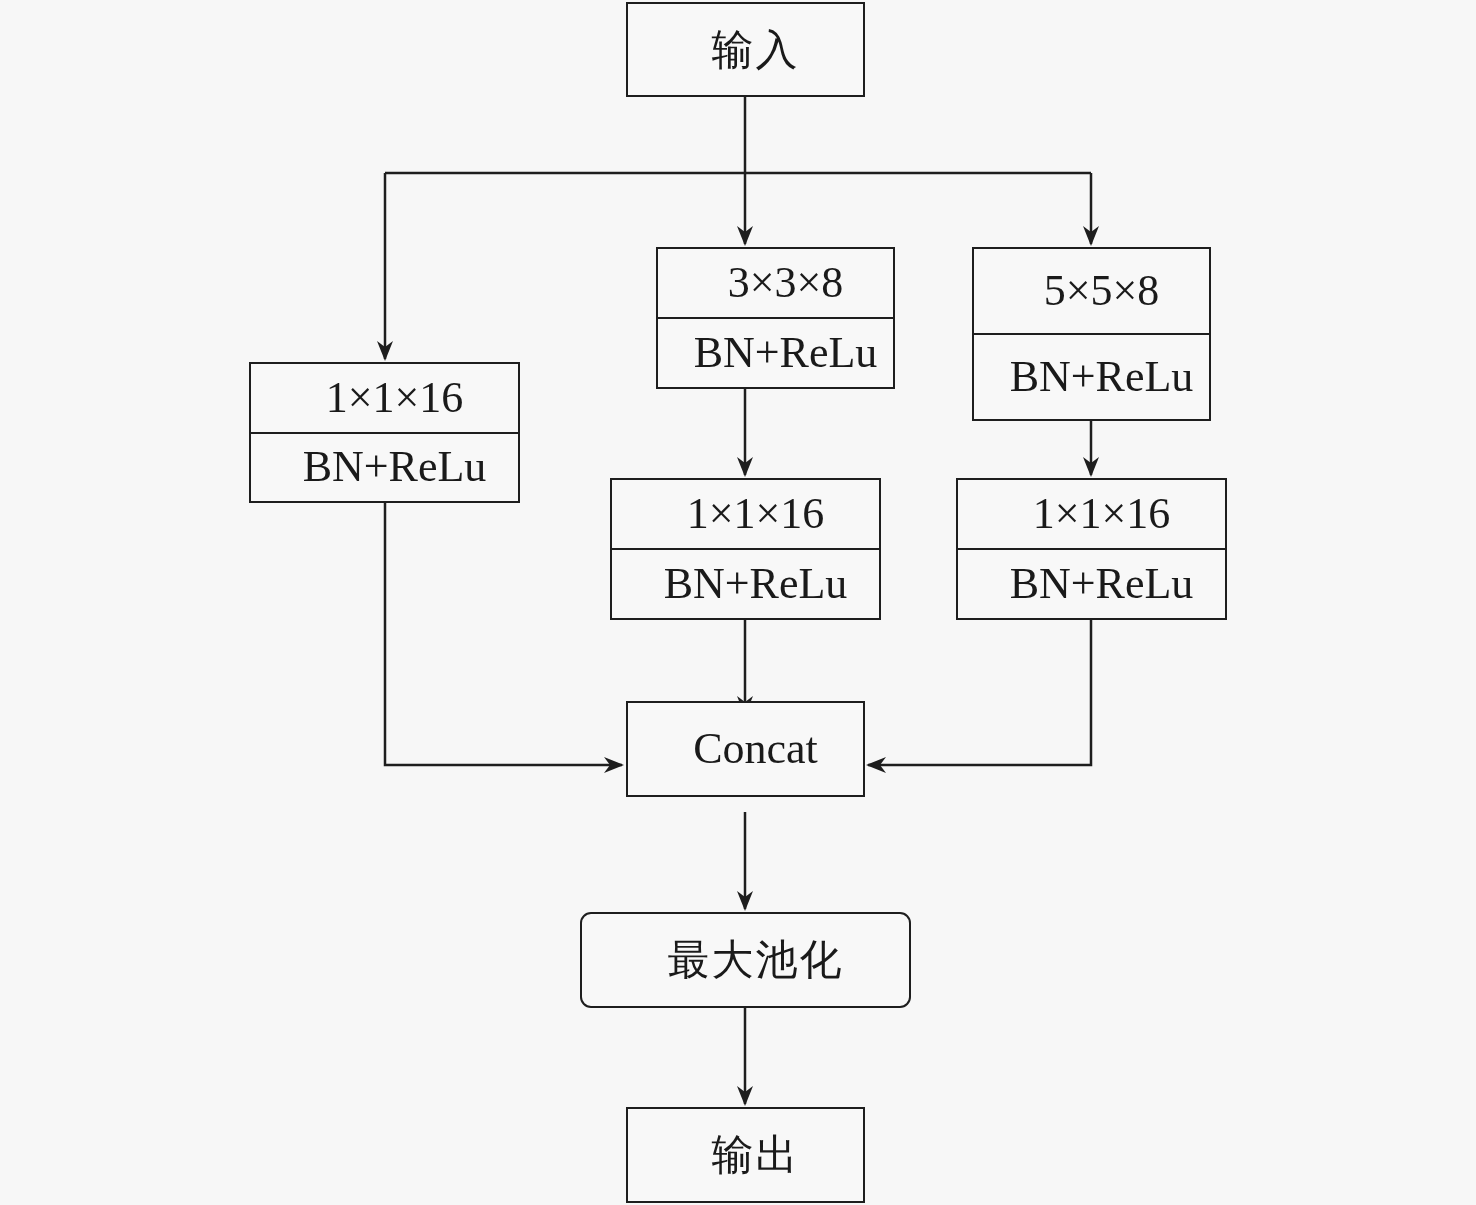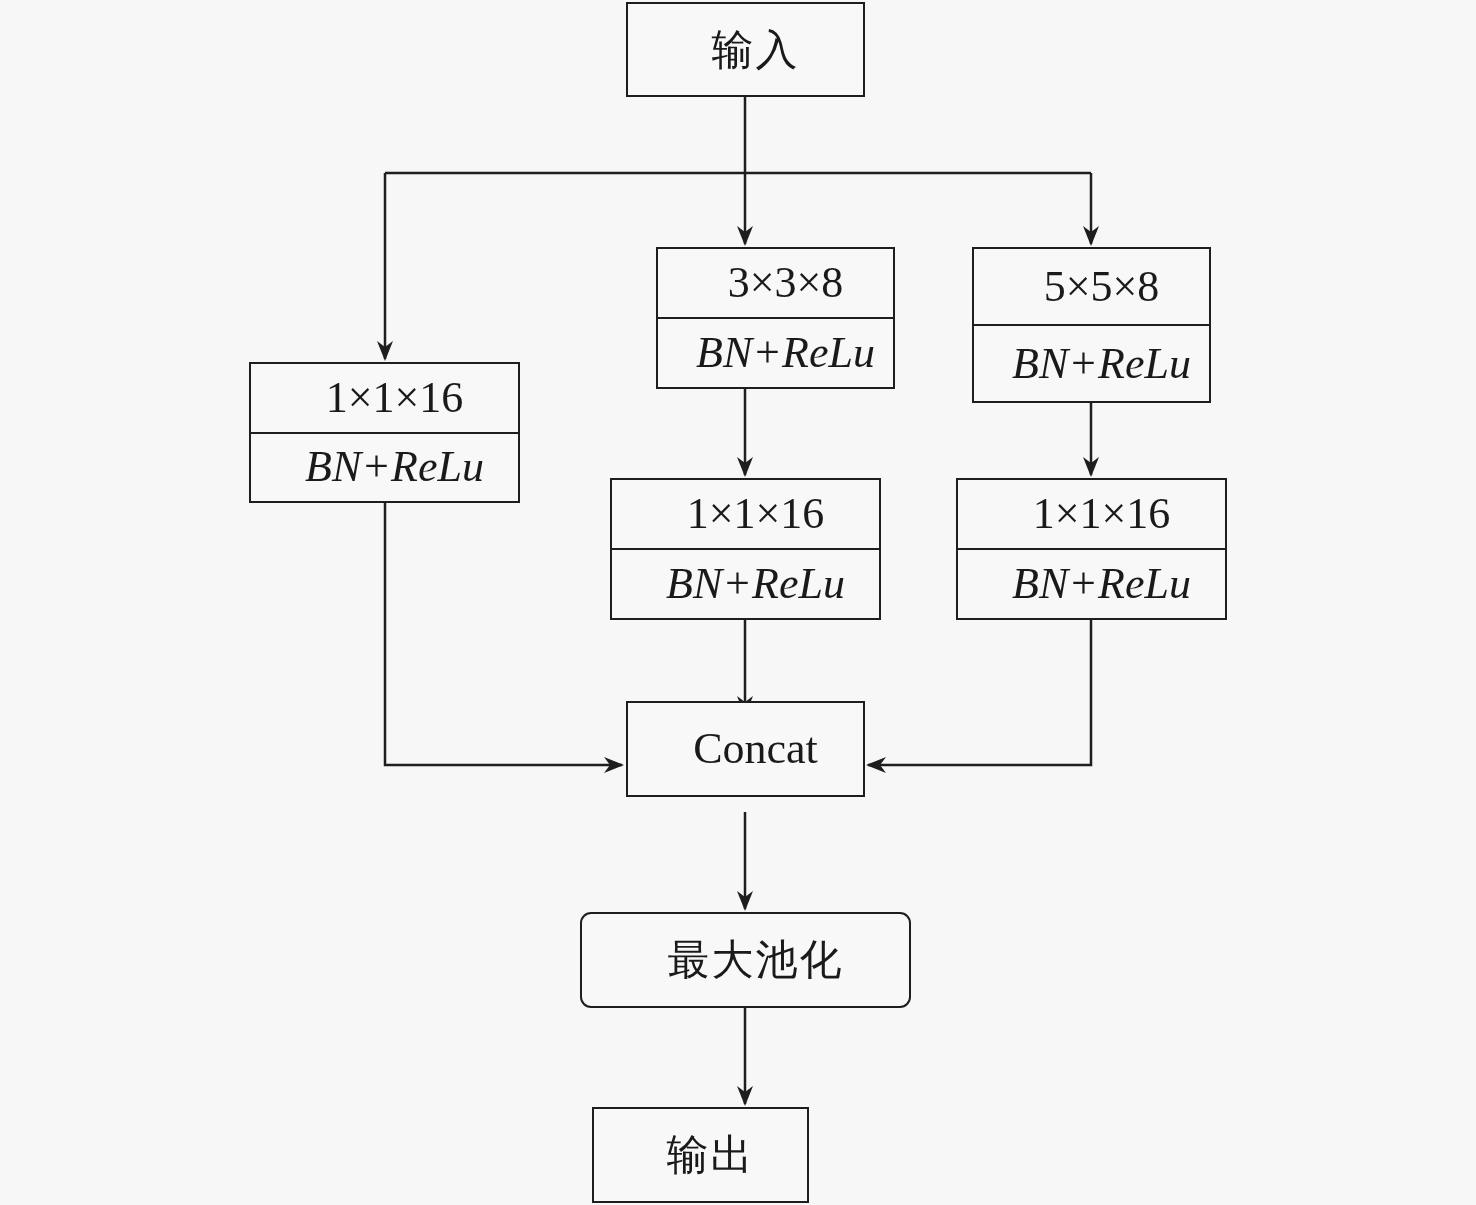--- a/index.html
+++ b/index.html
@@ -6,21 +6,21 @@
   #canvas { position: relative; width: 1476px; height: 1205px; background: #f7f7f7; overflow: hidden; }
   svg.links { position: absolute; left: 0; top: 0; }
   .box {
     position: absolute; box-sizing: border-box;
     border: 2.5px solid #1e1e1e; background: #f8f8f8;
     display: flex; flex-direction: column;
     font-family: "Liberation Serif", "DejaVu Serif", serif;
     color: #1a1a1a;
   }
   .cell { flex: 1; display: flex; align-items: center; justify-content: center; font-size: 44px; line-height: 1; padding-left: 20px; }
-  .cell + .cell { border-top: 2.5px solid #1e1e1e; font-style: italic; }
+  .cell + .cell { border-top: 2.5px solid #1e1e1e; }
   .cjk { font-family: "DejaVu Sans", sans-serif; font-size: 42px; letter-spacing: 2px; }
 </style>
 </head>
 <body>
 
 <div id="canvas">
   <svg class="links" width="1476" height="1205">
     <defs>
       <marker id="arr" viewBox="0 0 20 20" refX="18" refY="10" markerWidth="20" markerHeight="20" markerUnits="userSpaceOnUse" orient="auto">
         <path d="M0,2 L20,10 L0,18 L6,10 Z" fill="#1e1e1e"></path>
@@ -64,34 +64,34 @@
   <div class="box" style="left:656px; top:247px; width:239px; height:142px;">
     <div class="cell">3×3×8</div>
     <div class="cell">BN+ReLu</div>
   </div>
 
   <div class="box" style="left:610px; top:478px; width:271px; height:142px;">
     <div class="cell">1×1×16</div>
     <div class="cell">BN+ReLu</div>
   </div>
 
-  <div class="box" style="left:972px; top:247px; width:239px; height:156px;">
+  <div class="box" style="left:972px; top:247px; width:239px; height:174px;">
     <div class="cell">5×5×8</div>
     <div class="cell">BN+ReLu</div>
   </div>
 
   <div class="box" style="left:956px; top:478px; width:271px; height:142px;">
     <div class="cell">1×1×16</div>
     <div class="cell">BN+ReLu</div>
   </div>
 
   <div class="box" style="left:626px; top:701px; width:239px; height:96px;">
     <div class="cell">Concat</div>
   </div>
 
   <div class="box" style="left:580px; top:912px; width:331px; height:96px;border-radius:11px;">
     <div class="cell cjk">最大池化</div>
   </div>
 
-  <div class="box" style="left:592px; top:1107px; width:217px; height:96px;align-items:center;">
+  <div class="box" style="left:626px; top:1107px; width:239px; height:96px;align-items:center;">
     <div class="cell cjk">输出</div>
   </div>
 </div>
 
 </body></html>

